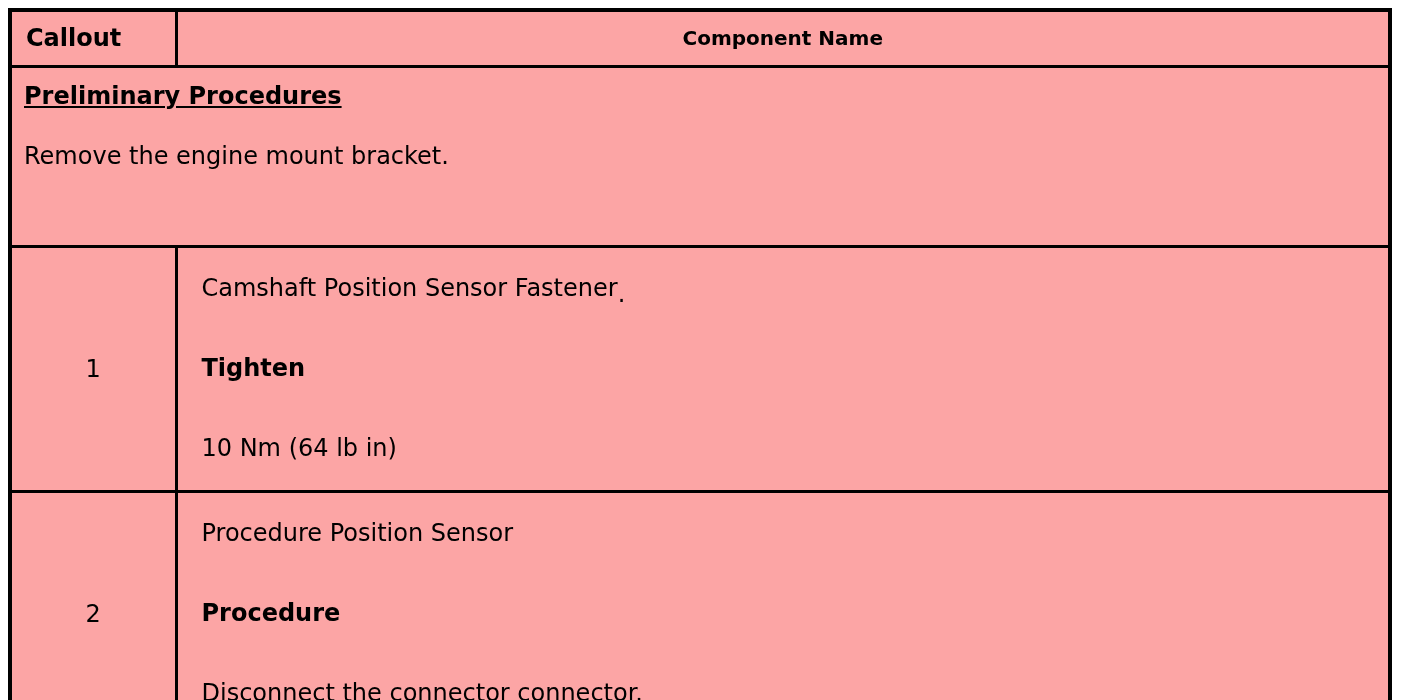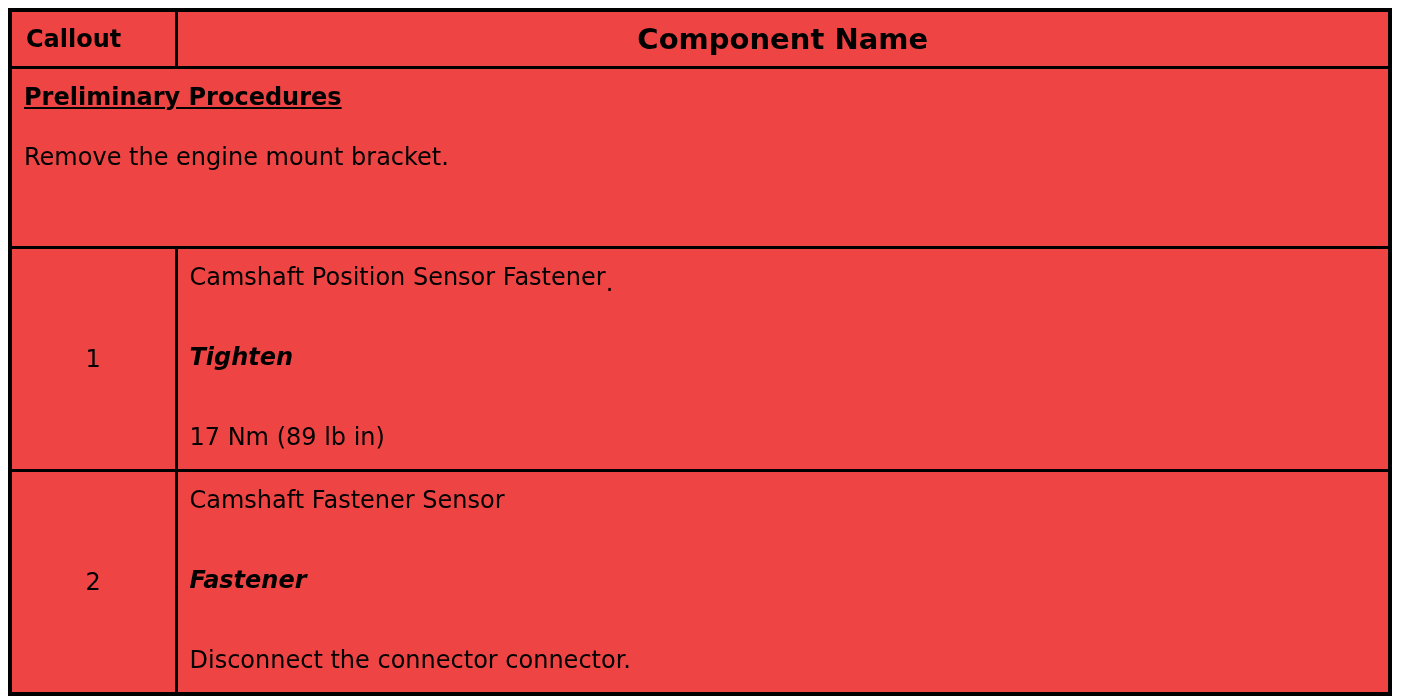--- a/index.html
+++ b/index.html
@@ -18,52 +18,52 @@
     border-collapse: collapse;
     table-layout: fixed;
     border: 4px solid #000000;
     font-size: 24px;
   }
   .doc-table col.callout-col { width: 166px; }
   .doc-table th, .doc-table td {
     border: 3px solid #000000;
     padding: 0;
     vertical-align: top;
-    background: #ef4444;
+    background: #fca5a5;
   }
   tr.header-row { height: 56px; }
   th.callout-header {
     text-align: left;
     padding: 10px 4px 10px 14px;
     font-weight: bold;
     font-size: 24px;
     vertical-align: middle;
   }
   th.component-header {
     text-align: center;
     padding: 10px 14px;
     font-weight: bold;
-    font-size: 29px;
+    font-size: 20px;
     vertical-align: middle;
   }
   tr.preliminary-row { height: 180px; }
   td.preliminary-cell { padding: 14px 14px 14px 12px; }
   .preliminary-cell p { margin: 0; line-height: 28px; }
   .preliminary-cell p.title { font-weight: bold; text-decoration: underline; }
   .preliminary-cell p + p { margin-top: 32px; }
   tr.component-row { height: 223px; }
   td.callout-cell {
     text-align: center;
     vertical-align: middle;
     font-size: 24px;
   }
   td.component-cell { padding: 14px 14px 16px 12px; }
-  .component-cell p { margin: 0; line-height: 28px; }
+  .component-cell p { margin: 12px; line-height: 28px; }
   .component-cell p + p { margin-top: 52px; }
-  .component-cell p.subhead { font-weight: bold; font-style: italic; }
+  .component-cell p.subhead { font-weight: bold; }
   .low-period {
     position: relative;
     top: 6px;
     display: inline-block;
   }
 </style>
 </head>
 <body>
 
 <table class="doc-table">
@@ -84,28 +84,28 @@
       </td>
     </tr>
 
     <tr class="component-row">
       <td class="callout-cell">
         <span>1</span>
       </td>
       <td class="component-cell">
         <p><span>Camshaft Position Sensor Fastener</span><span class="low-period">.</span></p>
         <p class="subhead">Tighten</p>
-        <p>17 Nm (89 lb in)</p>
+        <p>10 Nm (64 lb in)</p>
       </td>
     </tr>
 
     <tr class="component-row">
       <td class="callout-cell">
         <span>2</span>
       </td>
       <td class="component-cell">
-        <p><span>Camshaft Fastener Sensor</span><span class="low-period"></span></p>
-        <p class="subhead">Fastener</p>
+        <p><span>Procedure Position Sensor</span><span class="low-period"></span></p>
+        <p class="subhead">Procedure</p>
         <p>Disconnect the connector connector.</p>
       </td>
     </tr>
   </tbody>
 </table>
 
 </body></html>

